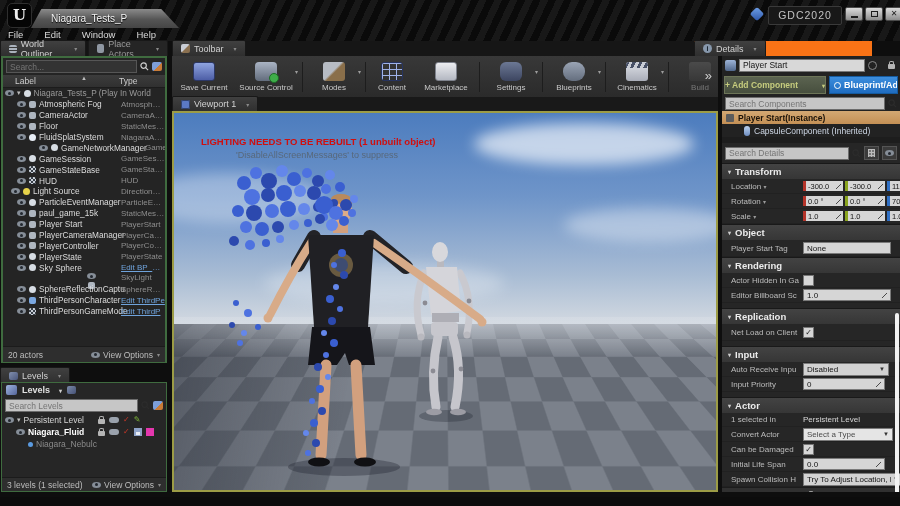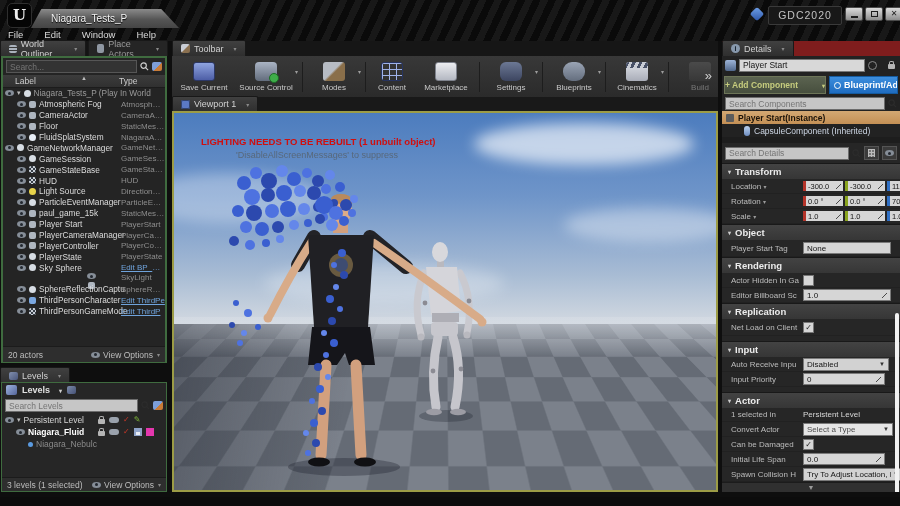--- a/index.html
+++ b/index.html
@@ -135,21 +135,21 @@
     transform:perspective(270px) rotateX(52deg);transform-origin:50% 0;}
   .haze{position:absolute;left:0;top:54%;width:100%;height:11%;
     background:linear-gradient(rgba(214,220,228,.75),rgba(214,220,228,0));}
   .shade{position:absolute;left:0;top:56%;width:42%;height:44%;
     background:linear-gradient(100deg,rgba(28,32,42,.38),rgba(28,32,42,0) 72%);}
   .vwarn{position:absolute;left:27px;top:23px;color:#cf0f0f;font-weight:bold;font-size:9.5px;}
   .vhint{position:absolute;left:62px;top:37px;color:#58687a;font-size:9px;}
   .scene{position:absolute;left:0;top:0;width:100%;height:100%;}
 
   
-  .dt-tabstrip{left:722px;top:41px;width:178px;height:15px;background:#7f1d1d;}
+  .dt-tabstrip{left:694px;top:41px;width:178px;height:15px;background:#f97316;}
   .details{left:722px;top:56px;width:178px;height:436px;background:#222;overflow:hidden;}
   .namerow{display:flex;align-items:center;gap:3px;padding:2px 3px;height:14px;}
   .actico{width:11px;height:11px;border-radius:2px;background:linear-gradient(#9db4d8,#51688c);flex:none;}
   .namefld{width:118px;height:11px;background:#d8d8d8;border:1px solid #777;color:#151515;font-size:8.5px;
     padding:0 3px;font-family:"Liberation Sans",sans-serif;}
   .circico{width:9px;height:9px;border-radius:50%;border:1.5px solid #8a8a8a;box-sizing:border-box;flex:none;}
   .btnrow{display:flex;gap:3px;padding:2px 2px;}
   .addcomp{width:100px;height:16px;background:linear-gradient(#5b6350,#474f3e);border:1px solid #6d7558;
     color:#c6cc7e;font-size:8.5px;font-weight:bold;display:flex;align-items:center;justify-content:space-between;gap:2px;}
   .bpbtn{flex:1;height:16px;background:linear-gradient(#3c8ede,#1f6cc0);border:1px solid #155a9e;color:#fff;
@@ -265,21 +265,21 @@
           <span class="ticon"></span>
           <span class="olabel trunc">Floor</span>
           <span class="otype trunc">StaticMeshA</span>
         </div>
       <div class="orow" style="padding-left:14px;">
           <span class="eye"></span>
           <span class="ticon t-niag"></span>
           <span class="olabel trunc">FluidSplatSystem</span>
           <span class="otype trunc">NiagaraActor</span>
         </div>
-      <div class="orow" style="padding-left:2px;">
+      <div class="orow" style="padding-left:12px;margin-left:24px;">
           <span class="eye"></span>
           <span class="ticon t-ball"></span>
           <span class="olabel trunc">GameNetworkManager</span>
           <span class="otype trunc">GameNetwor</span>
         </div>
       <div class="orow" style="padding-left:14px;">
           <span class="eye"></span>
           <span class="ticon t-ball"></span>
           <span class="olabel trunc">GameSession</span>
           <span class="otype trunc">GameSession</span>
@@ -289,21 +289,21 @@
           <span class="ticon t-check"></span>
           <span class="olabel trunc">GameStateBase</span>
           <span class="otype trunc">GameStateBa</span>
         </div>
       <div class="orow" style="padding-left:14px;">
           <span class="eye"></span>
           <span class="ticon t-check"></span>
           <span class="olabel trunc">HUD</span>
           <span class="otype trunc">HUD</span>
         </div>
-      <div class="orow" style="padding-left:14px;">
+      <div class="orow" style="padding-left:8px;">
           <span class="eye"></span>
           <span class="ticon t-sun"></span>
           <span class="olabel trunc">Light Source</span>
           <span class="otype trunc">DirectionalLi</span>
         </div>
       <div class="orow" style="padding-left:14px;">
           <span class="eye"></span>
           <span class="ticon t-ball"></span>
           <span class="olabel trunc">ParticleEventManager</span>
           <span class="otype trunc">ParticleEvent</span>
@@ -762,21 +762,21 @@
         <span class="cb"></span>
       </div>
       <div class="prow">
         <span class="plabel">Editor Billboard Sc</span>
         <span class="txf" style="width:80px">
             <span>1.0</span>
             <span class="spin"></span>
           </span>
       </div>
 
-      <div class="sect" style="">
+      <div class="sect" style="margin-top:5px">
           <span class="car">▾</span>
           <span>Replication</span>
         </div>
       <div class="prow" style="height:16px">
         <span class="plabel">Net Load on Client</span>
         <span class="cb">✓</span>
       </div>
 
       <div class="sect" style="margin-top:5px">
           <span class="car">▾</span>

